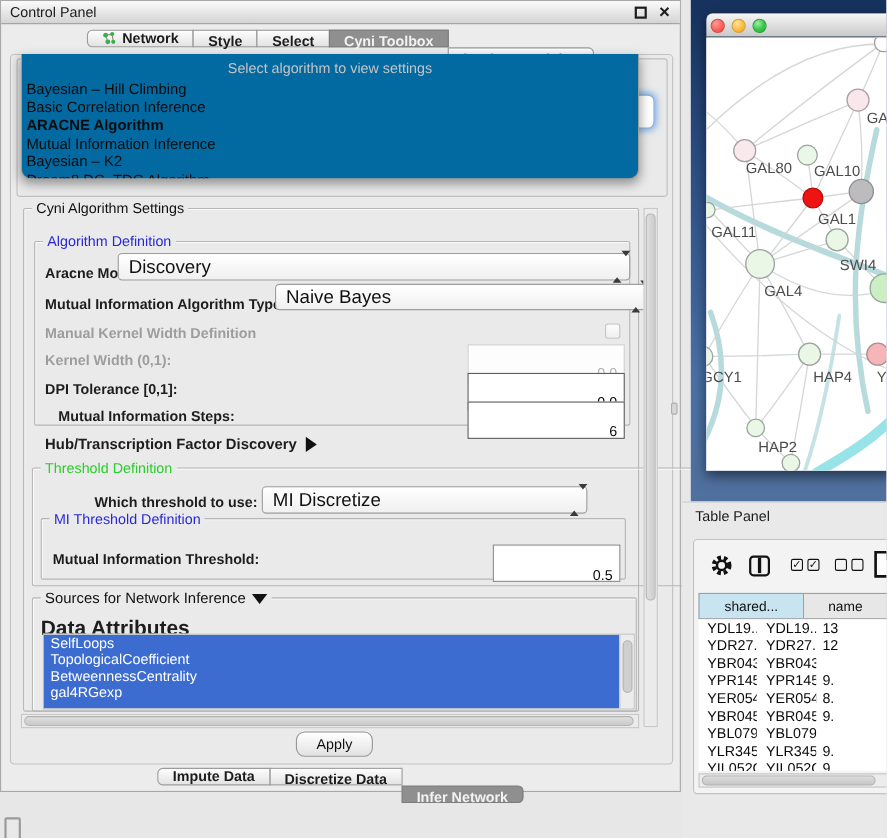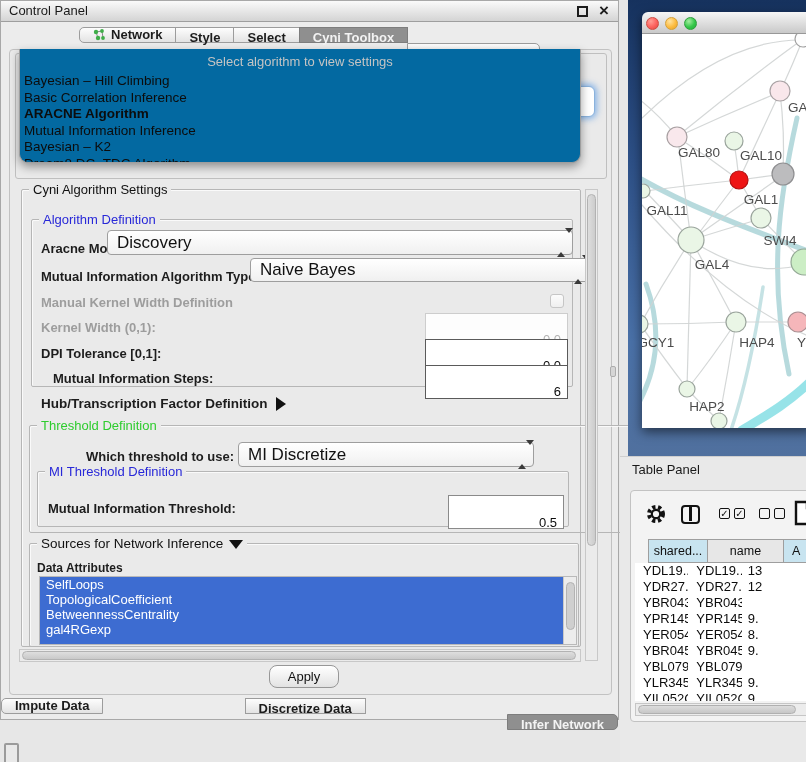--- a/index.html
+++ b/index.html
@@ -81,21 +81,21 @@
   
   .vscroll { position:absolute; left:584px; top:188px; width:13px; height:472px; background:#ebebeb; border:1px solid #c8c8c8; }
   .vscroll-thumb { position:absolute; left:1px; top:4px; width:9px; height:352px; background:linear-gradient(90deg,#dedede,#cccccc); border:1px solid #b2b2b2; border-radius:5px; }
   .hscroll { position:absolute; left:18px; top:648px; width:562px; height:13px; background:#ebebeb; border:1px solid #c8c8c8; }
   .hscroll-thumb { position:absolute; left:2px; top:1px; width:554px; height:9px; background:linear-gradient(180deg,#dedede,#c9c9c9); border:1px solid #b2b2b2; border-radius:5px; }
 
   .apply-btn { position:absolute; left:268px; top:664px; width:70px; height:23px;
     background:linear-gradient(180deg,#ffffff,#e2e2e2); border:1px solid #979797; border-radius:8px;
     font-size:13px; color:#111; text-align:center; line-height:21px; }
 
-  .bottom-tab-row { position:absolute; left:0; top:697px; width:100%; display:flex; justify-content:space-between; }
+  .bottom-tab-row { position:absolute; left:0; top:697px; width:100%; display:flex; justify-content:center; }
 
   .divider-handle { position:absolute; left:610px; top:366px; width:6px; height:11px; background:#d6d6d6; border:1px solid #adadad; border-radius:2px; }
   .mini-icon { position:absolute; left:4px; top:743px; width:15px; height:25px; border:2px solid #9b9b9b; border-radius:2px; background:#e9e9e9; }
 
   
   .net-bg { position:absolute; left:628px; top:0; width:178px; height:456px;
     background:linear-gradient(180deg,#16325e 0%,#2d5087 35%,#4a71a8 75%,#50709e 100%); }
   .mac-window { position:absolute; left:642px; top:12px; width:170px; height:416px;
     border-radius:6px 6px 0 0; box-shadow:0 4px 12px rgba(0,0,0,.55); }
   .mac-titlebar { position:absolute; left:0; top:0; width:100%; height:22px;
@@ -197,40 +197,40 @@
     </div>
     <span class="lbl dim" style="left:40px; top:294px;">Manual Kernel Width Definition</span>
     <div class="checkbox" style="left:549px; top:293px;"></div>
     <span class="lbl dim" style="left:40px; top:319px;">Kernel Width (0,1):</span>
     <div class="field dim" style="left:424px; top:312px; width:143px; height:22px; line-height:20px;">0.0</div>
     <span class="lbl" style="left:40px; top:345px;">DPI Tolerance [0,1]:</span>
     <div class="field" style="left:424px; top:338px; width:143px; height:22px; line-height:20px;">0.0</div>
     <span class="lbl" style="left:40px; top:370px;margin-left:12px;">Mutual Information Steps:</span>
     <div class="field" style="left:424px; top:364px; width:143px; height:22px; line-height:20px;">6</div>
 
-    <span class="lbl" style="left:40px; top:395px; font-size:13.5px;"><span>Hub/Transcription Factor Definition</span><span class="arrow-right"></span></span>
+    <span class="lbl" style="left:40px; top:395px; font-size:13.5px;"><span>Hub/Transcription Factor Discovery</span><span class="arrow-right"></span></span>
 
     <div class="group" style="left:28px; top:424px; width:624px; height:108px;">
       <span class="group-title" style="color:#2ecc2e;">Threshold Definition</span>
     </div>
     <span class="lbl" style="left:85px; top:448px;">Which threshold to use:</span>
     <div class="combo" style="left:237px; top:441px; width:296px; height:25px;">
       <span>MI Discretize</span>
       <span class="spin"><span class="up"></span><span class="dn"></span></span>
     </div>
     <div class="group" style="left:36px; top:470px; width:532px; height:56px;padding-left:12px;">
       <span class="group-title" style="color:#2828d8;">MI Threshold Definition</span>
     </div>
     <span class="lbl" style="left:47px; top:500px;">Mutual Information Threshold:</span>
     <div class="field" style="left:447px; top:494px; width:116px; height:23px; line-height:21px; border-color:#8a8a8a;">0.5</div>
 
     <div class="group" style="left:28px; top:542px; width:550px; height:104px;">
       <span class="group-title" style="color:#111; font-size:13.5px;"><span>Sources for Network Inference</span><span class="arrow-down"></span></span>
     </div>
-    <span class="lbl" style="left:36px; top:560px; font-size:12px;">Data Attributes</span>
+    <span class="lbl" style="left:36px; top:560px; font-size:19px;">Data Attributes</span>
     <div class="src-list">
       <div class="src-sel-bg"></div>
       <div style="position:relative;">
           <div class="src-item">SelfLoops</div>
           <div class="src-item">TopologicalCoefficient</div>
           <div class="src-item">BetweennessCentrality</div>
           <div class="src-item">gal4RGexp</div>
         </div>
       <div class="src-scroll">
           <div class="src-thumb"></div>
@@ -348,21 +348,21 @@
       <div class="cb-pair" style="left:128px;">
         <div class="cb"></div>
         <div class="cb"></div>
       </div>
       <svg style="position:absolute; left:162px; top:-4px;" width="24" height="28" viewBox="0 0 24 28">
         <path d="M3,3 L14,3 L20,9 L20,25 L3,25 Z" fill="#fff" stroke="#111" stroke-width="2.4"></path>
         <path d="M14,3 L14,9 L20,9" fill="none" stroke="#111" stroke-width="2.4"></path>
       </svg>
     </div>
     <div class="tbl-header">
-      <div class="th hl" style="width:60px; border-left:1px solid #9e9e9e;margin-left:13px;">shared...</div>
+      <div class="th hl" style="width:96px; border-left:1px solid #9e9e9e;">shared...</div>
       <div class="th" style="width:76px;">name</div>
       <div class="th hl" style="width:98px; text-align:left; padding-left:8px;">A</div>
     </div>
     <div class="tbl-body">
         <div class="trow">
           <div class="tcell c0">YDL19...</div>
           <div class="tcell c1">YDL19...</div>
           <div class="tcell c2">13</div>
         </div>
         <div class="trow">

